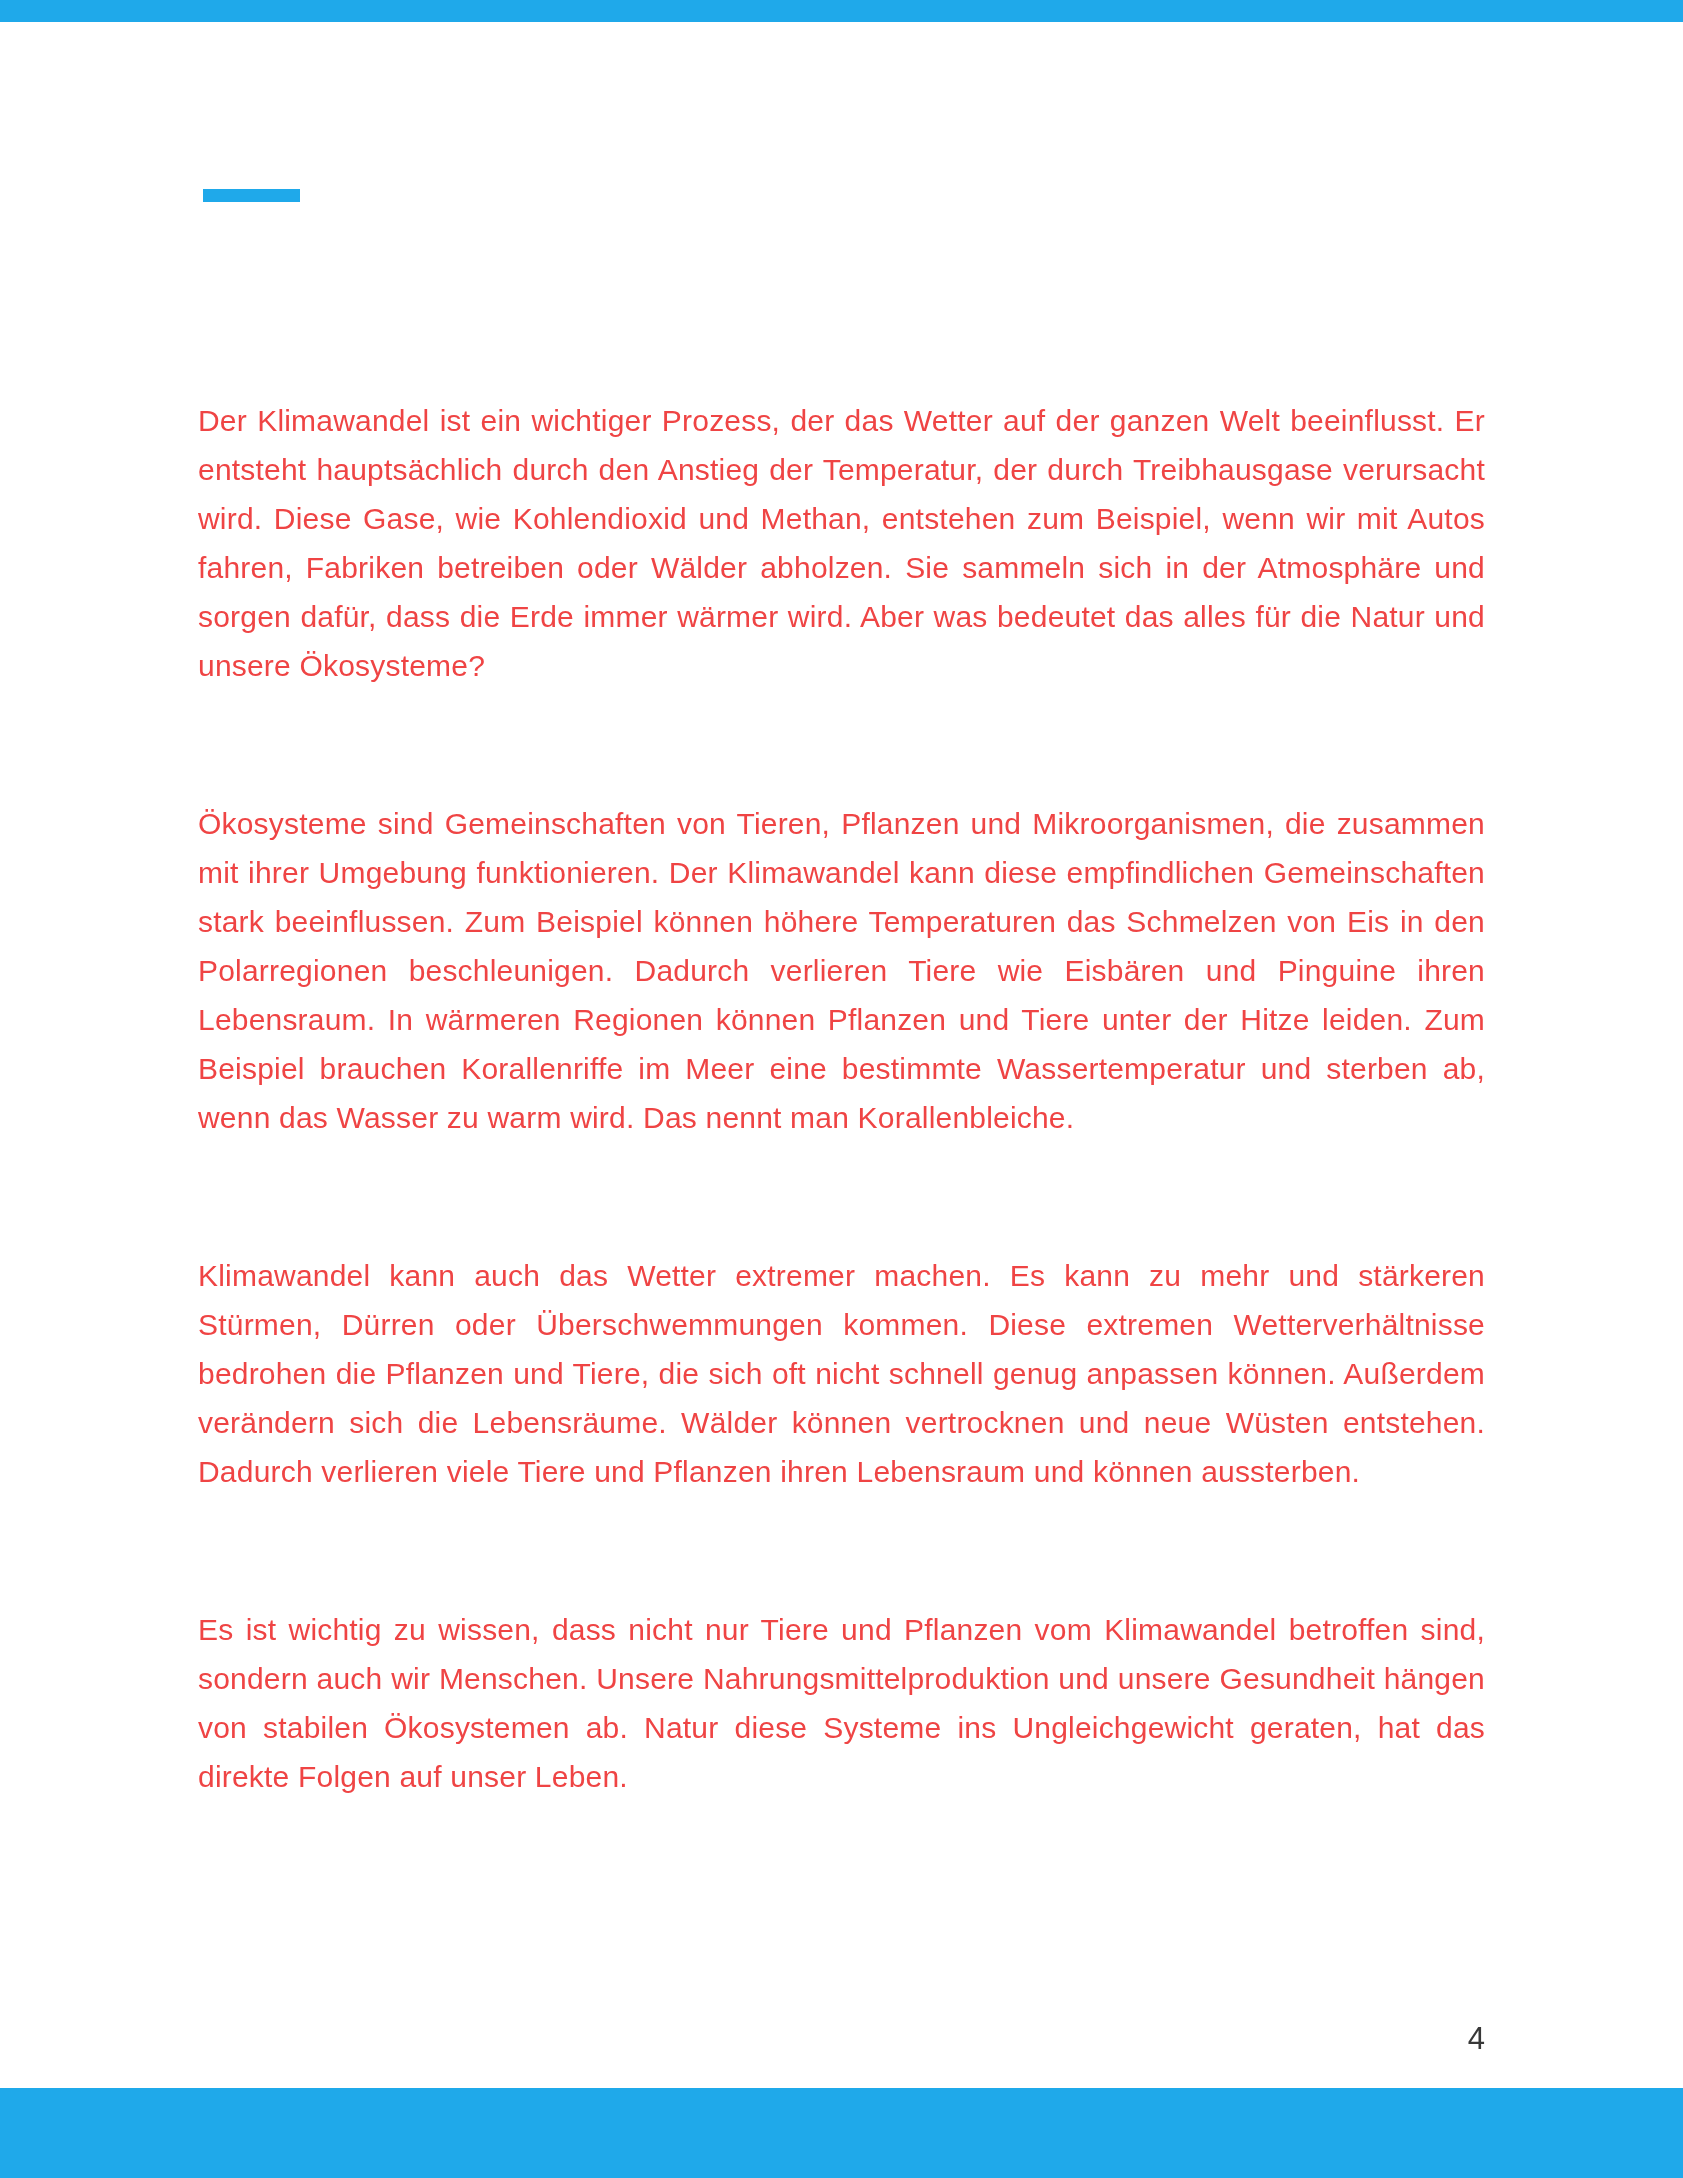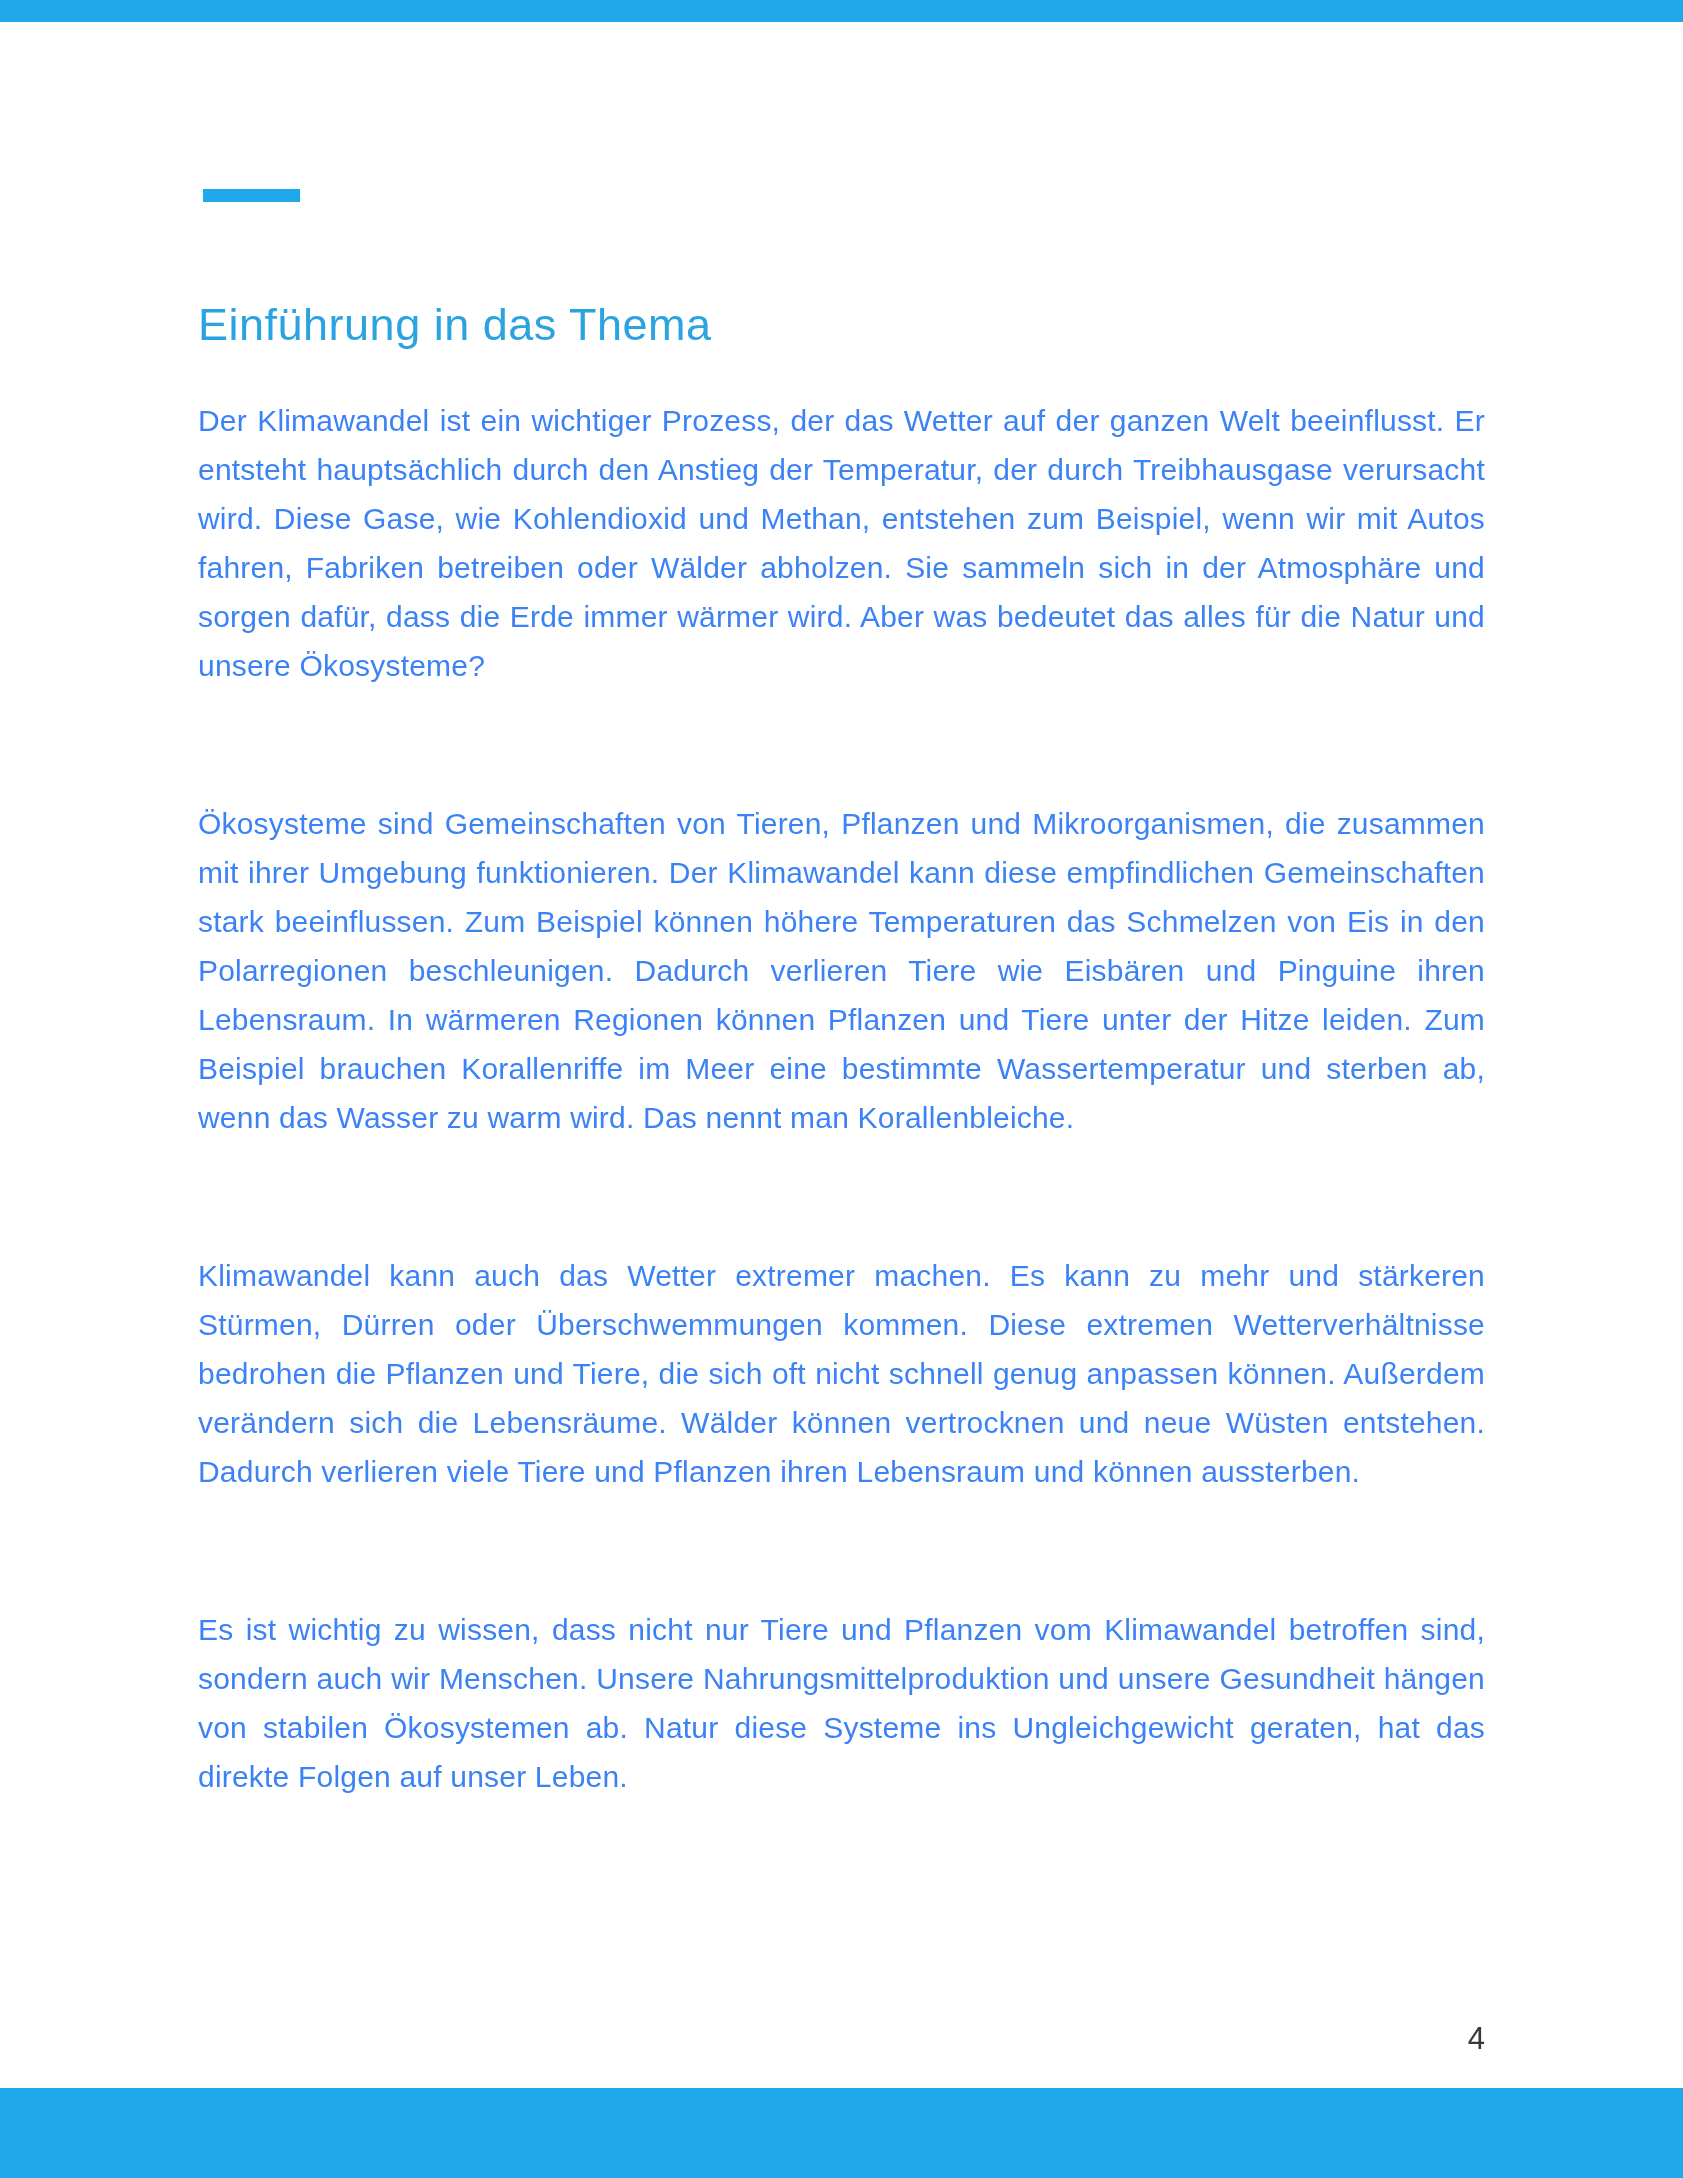--- a/index.html
+++ b/index.html
@@ -40,21 +40,21 @@
     line-height: 1;
     letter-spacing: 0.5px;
     color: #2BA3DF;
     white-space: nowrap;
   }
   .body-text {
     position: absolute;
     left: 198px;
     top: 396px;
     width: 1287px;
-    color: #3b82f6;
+    color: #ef4444;
   }
   .body-text p {
     margin: 0 0 109px 0;
     font-size: 30px;
     line-height: 49px;
     text-align: justify;
     letter-spacing: 0.2px;
     hyphens: none;
   }
   .page-number {
@@ -75,21 +75,20 @@
 </style>
 </head>
 <body>
 
 <div class="page">
 
   <div class="top-bar" style="background-color: rgb(31, 169, 234);"></div>
 
   <div class="accent-rule" style="background-color: rgb(31, 169, 234);"></div>
 
-  <h1 class="title" style="color: rgb(43, 163, 223);">Einführung in das Thema</h1>
 
   <div class="body-text">
     <p>Der Klimawandel ist ein wichtiger Prozess, der das Wetter auf der ganzen Welt beeinflusst. Er entsteht hauptsächlich durch den Anstieg der Temperatur, der durch Treibhausgase verursacht wird. Diese Gase, wie Kohlendioxid und Methan, entstehen zum Beispiel, wenn wir mit Autos fahren, Fabriken betreiben oder Wälder abholzen. Sie sammeln sich in der Atmosphäre und sorgen dafür, dass die Erde immer wärmer wird. Aber was bedeutet das alles für die Natur und unsere Ökosysteme?</p>
     <p>Ökosysteme sind Gemeinschaften von Tieren, Pflanzen und Mikroorganismen, die zusammen mit ihrer Umgebung funktionieren. Der Klimawandel kann diese empfindlichen Gemeinschaften stark beeinflussen. Zum Beispiel können höhere Temperaturen das Schmelzen von Eis in den Polarregionen beschleunigen. Dadurch verlieren Tiere wie Eisbären und Pinguine ihren Lebensraum. In wärmeren Regionen können Pflanzen und Tiere unter der Hitze leiden. Zum Beispiel brauchen Korallenriffe im Meer eine bestimmte Wassertemperatur und sterben ab, wenn das Wasser zu warm wird. Das nennt man Korallenbleiche.</p>
     <p>Klimawandel kann auch das Wetter extremer machen. Es kann zu mehr und stärkeren Stürmen, Dürren oder Überschwemmungen kommen. Diese extremen Wetterverhältnisse bedrohen die Pflanzen und Tiere, die sich oft nicht schnell genug anpassen können. Außerdem verändern sich die Lebensräume. Wälder können vertrocknen und neue Wüsten entstehen. Dadurch verlieren viele Tiere und Pflanzen ihren Lebensraum und können aussterben.</p>
     <p>Es ist wichtig zu wissen, dass nicht nur Tiere und Pflanzen vom Klimawandel betroffen sind, sondern auch wir Menschen. Unsere Nahrungsmittelproduktion und unsere Gesundheit hängen von stabilen Ökosystemen ab. Natur diese Systeme ins Ungleichgewicht geraten, hat das direkte Folgen auf unser Leben.</p>
   </div>
 
   <div class="page-number">4</div>
 

